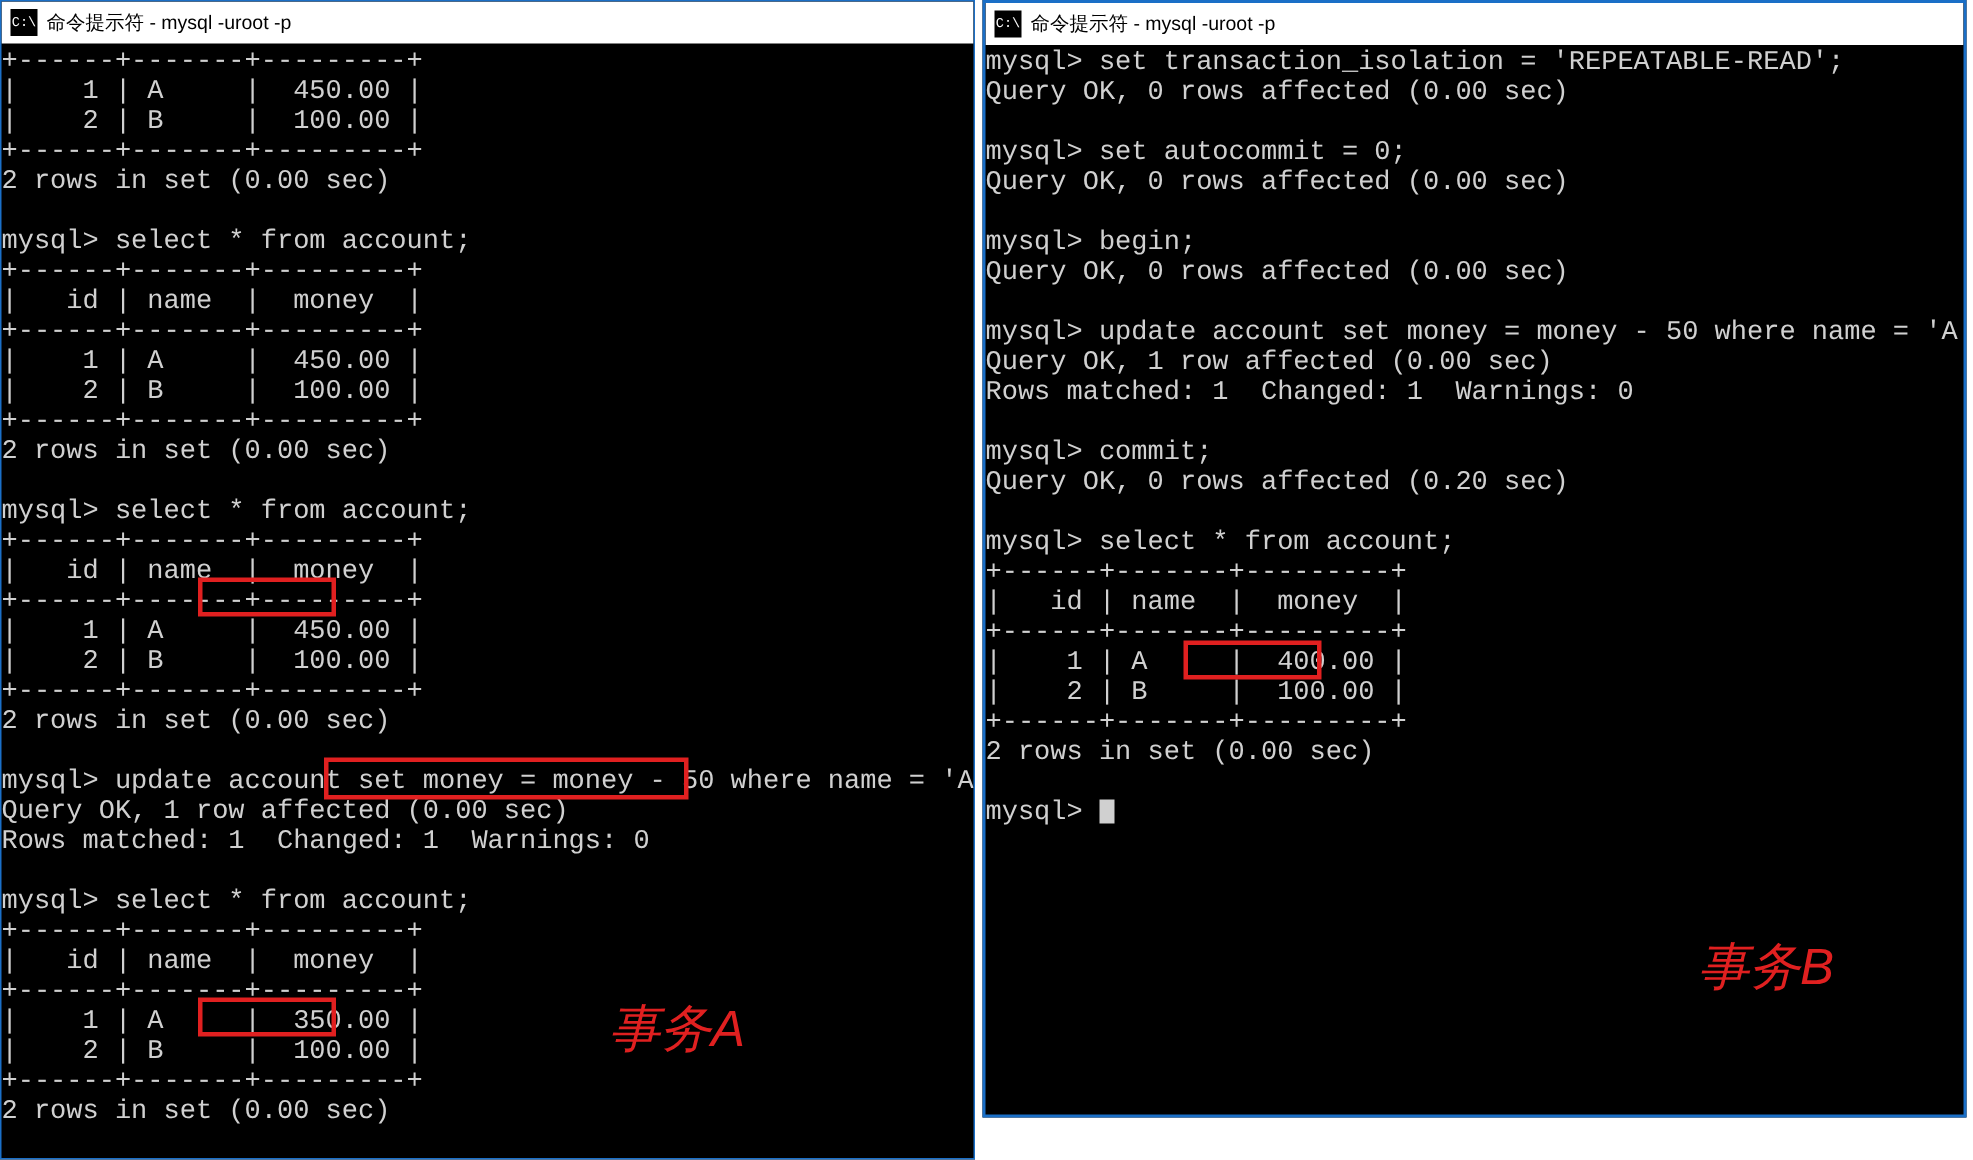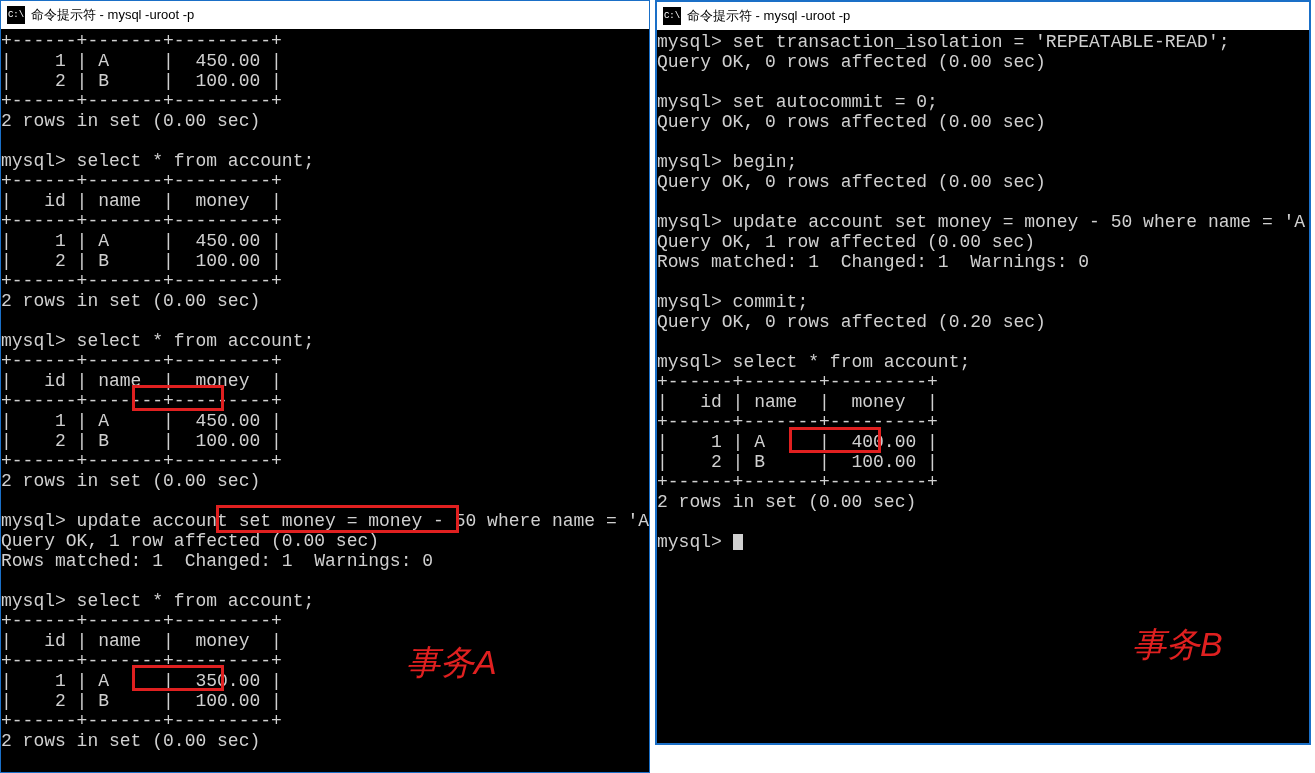--- a/index.html
+++ b/index.html
@@ -50,21 +50,21 @@
 </style>
 </head>
 <body>
 
 <div class="pane pane-left">
   <div class="titlebar">
     <span class="ticon">C:\</span>
     <span>命令提示符 - mysql  -uroot -p</span>
   </div>
   <div class="term" id="term-left"><div class="line">+------+-------+---------+</div><div class="line">|    1 | A     |  450.00 |</div><div class="line">|    2 | B     |  100.00 |</div><div class="line">+------+-------+---------+</div><div class="line">2 rows in set (0.00 sec)</div><div class="line"></div><div class="line">mysql&gt; select * from account;</div><div class="line">+------+-------+---------+</div><div class="line">|   id | name  |  money  |</div><div class="line">+------+-------+---------+</div><div class="line">|    1 | A     |  450.00 |</div><div class="line">|    2 | B     |  100.00 |</div><div class="line">+------+-------+---------+</div><div class="line">2 rows in set (0.00 sec)</div><div class="line"></div><div class="line">mysql&gt; select * from account;</div><div class="line">+------+-------+---------+</div><div class="line">|   id | name  |  money  |</div><div class="line">+------+-------+---------+</div><div class="line">|    1 | A     |  450.00 |</div><div class="line">|    2 | B     |  100.00 |</div><div class="line">+------+-------+---------+</div><div class="line">2 rows in set (0.00 sec)</div><div class="line"></div><div class="line">mysql&gt; update account set money = money - 50 where name = 'A';</div><div class="line">Query OK, 1 row affected (0.00 sec)</div><div class="line">Rows matched: 1  Changed: 1  Warnings: 0</div><div class="line"></div><div class="line">mysql&gt; select * from account;</div><div class="line">+------+-------+---------+</div><div class="line">|   id | name  |  money  |</div><div class="line">+------+-------+---------+</div><div class="line">|    1 | A     |  350.00 |</div><div class="line">|    2 | B     |  100.00 |</div><div class="line">+------+-------+---------+</div><div class="line">2 rows in set (0.00 sec)</div></div>
-  <div class="translabel" style="top: 639px; left: 405px;" id="tlabel-left">事务A</div>
+  <div class="translabel" style="top: 662px; left: 405px;" id="tlabel-left">事务A</div>
 <div class="hlbox" style="top: 384px; left: 131px; width: 92px; height: 26px;"></div>
     <div class="hlbox" style="top: 504px; left: 215px; width: 243px; height: 28px;"></div>
     <div class="hlbox" style="top: 664px; left: 131px; width: 92px; height: 26px;"></div>
   </div>
 
 <div class="pane pane-right">
   <div class="titlebar">
     <span class="ticon">C:\</span>
     <span>命令提示符 - mysql  -uroot -p</span>
   </div>

